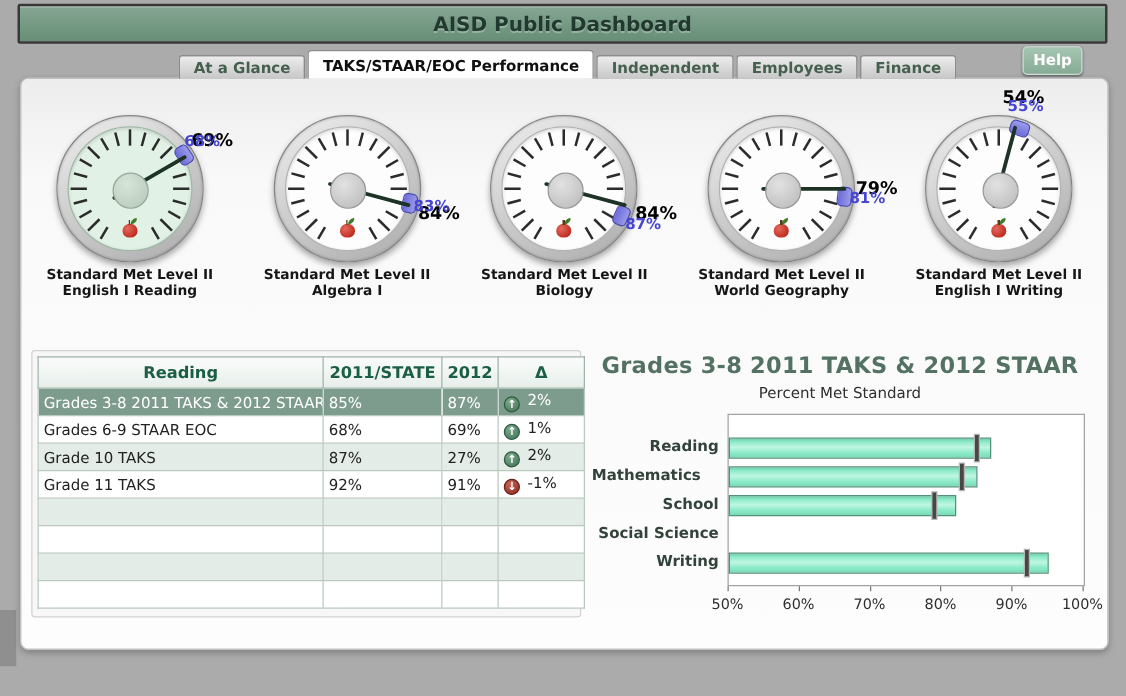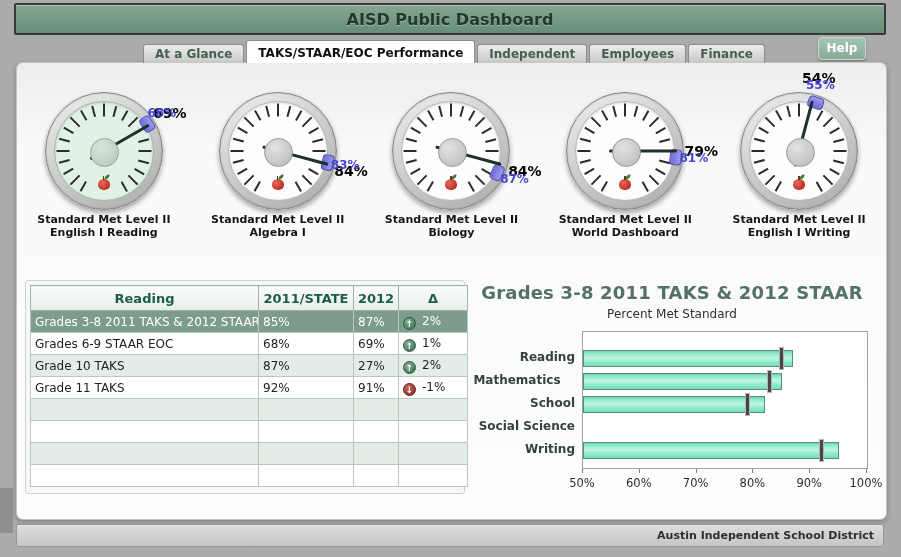--- a/index.html
+++ b/index.html
@@ -271,21 +271,21 @@
             </div>
             <div class="needle-tail" style="transform: translate(-50%, -100%) rotate(270deg);"></div>
             <div class="needle" style="transform: translate(-50%, -100%) rotate(90deg);"></div>
             <div class="hub"></div>
             <div class="apple"></div>
             <div class="val-black" style="left: 135px; top: 59px;">79%</div>
             <div class="val-blue" style="left: 127.622px; top: 66.2125px;">81%</div>
           </div>
           <div class="caption">
             <div class="cap1">Standard Met Level II</div>
-            <div class="cap2">World Dashboard</div>
+            <div class="cap2">World Geography</div>
           </div>
         </div>
         <div class="gauge">
           <div class="dial">
             <div class="ring"></div>
             <div class="face"></div>
             <div class="tick" style="transform: translate(-50%, -50%) rotate(-150deg) translateY(-41px);"></div>
             <div class="tick major" style="transform: translate(-50%, -50%) rotate(-135deg) translateY(-41px);"></div>
             <div class="tick" style="transform: translate(-50%, -50%) rotate(-120deg) translateY(-41px);"></div>
             <div class="tick" style="transform: translate(-50%, -50%) rotate(-105deg) translateY(-41px);"></div>
@@ -413,17 +413,14 @@
         <div class="x-label" style="left: 678.6px; top: 413px;">70%</div>
         <div class="x-tick" style="left: 735.4px; top: 406px;"></div>
         <div class="x-label" style="left: 735.4px; top: 413px;">80%</div>
         <div class="x-tick" style="left: 792.2px; top: 406px;"></div>
         <div class="x-label" style="left: 792.2px; top: 413px;">90%</div>
         <div class="x-tick" style="left: 849px; top: 406px;"></div>
         <div class="x-label" style="left: 849px; top: 413px;">100%</div>
       </div>
   </div>
 
-  <div class="footerbar">
-    <span>Austin Independent School District</span>
-  </div>
   <div class="window-edge"></div>
 </div>
 
 </body></html>

